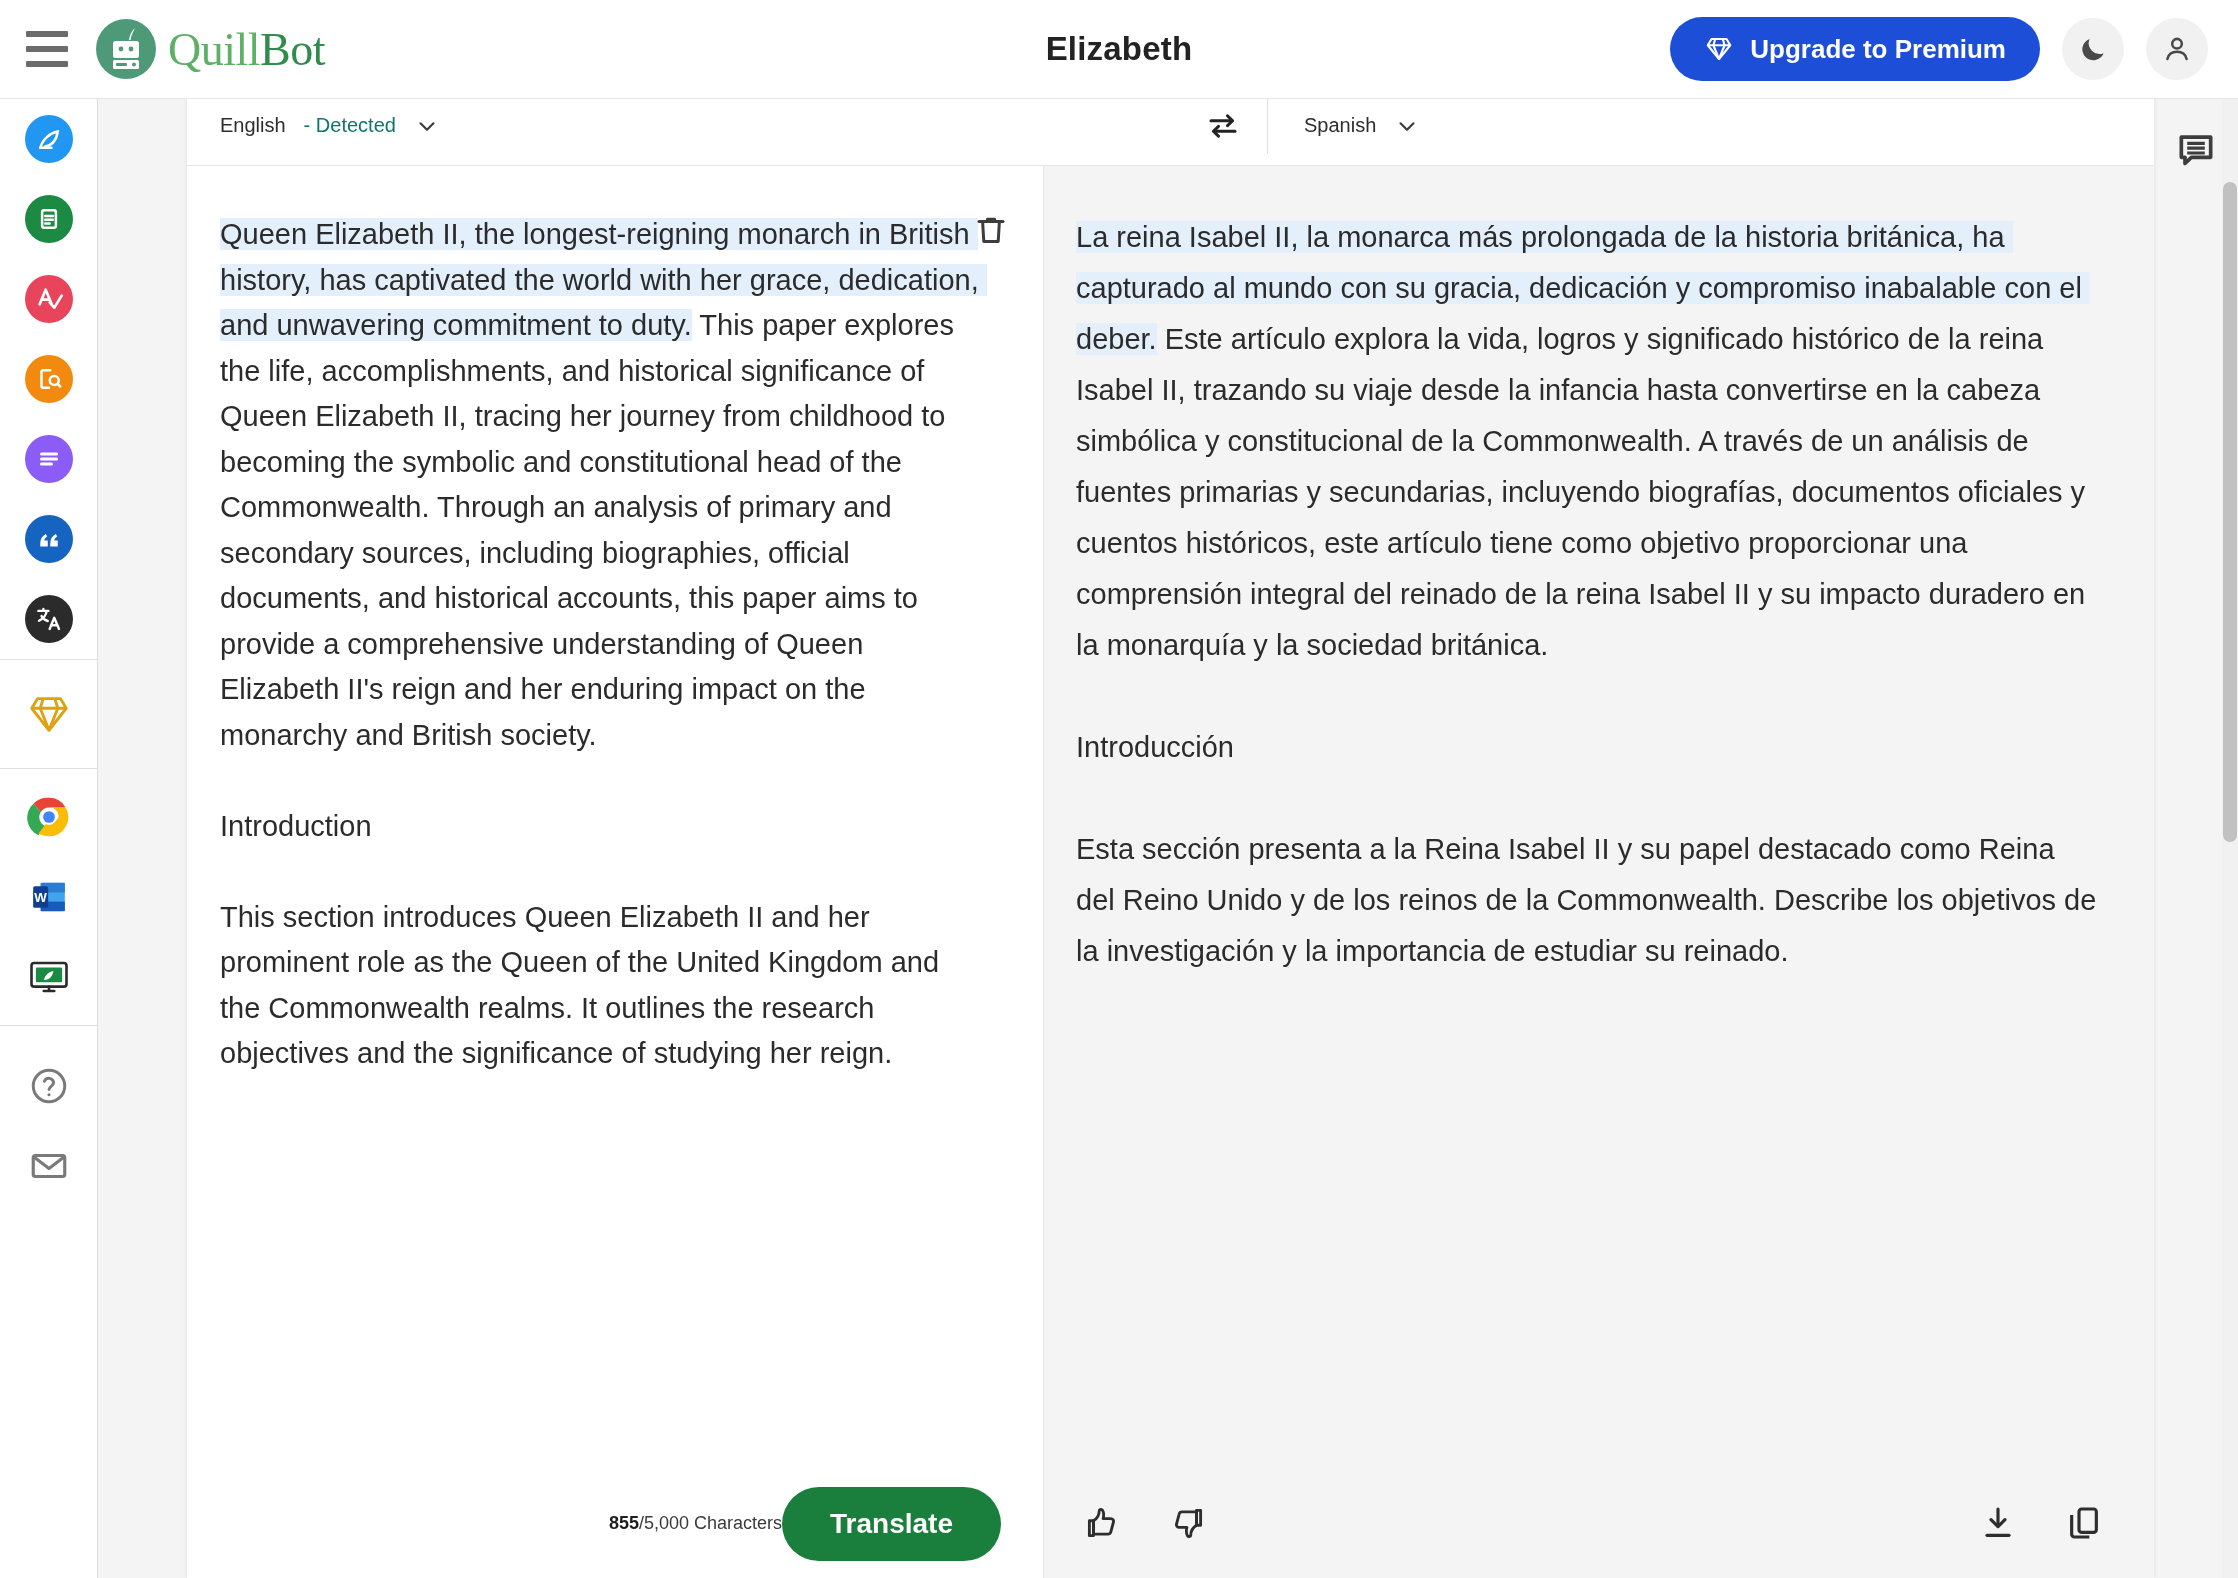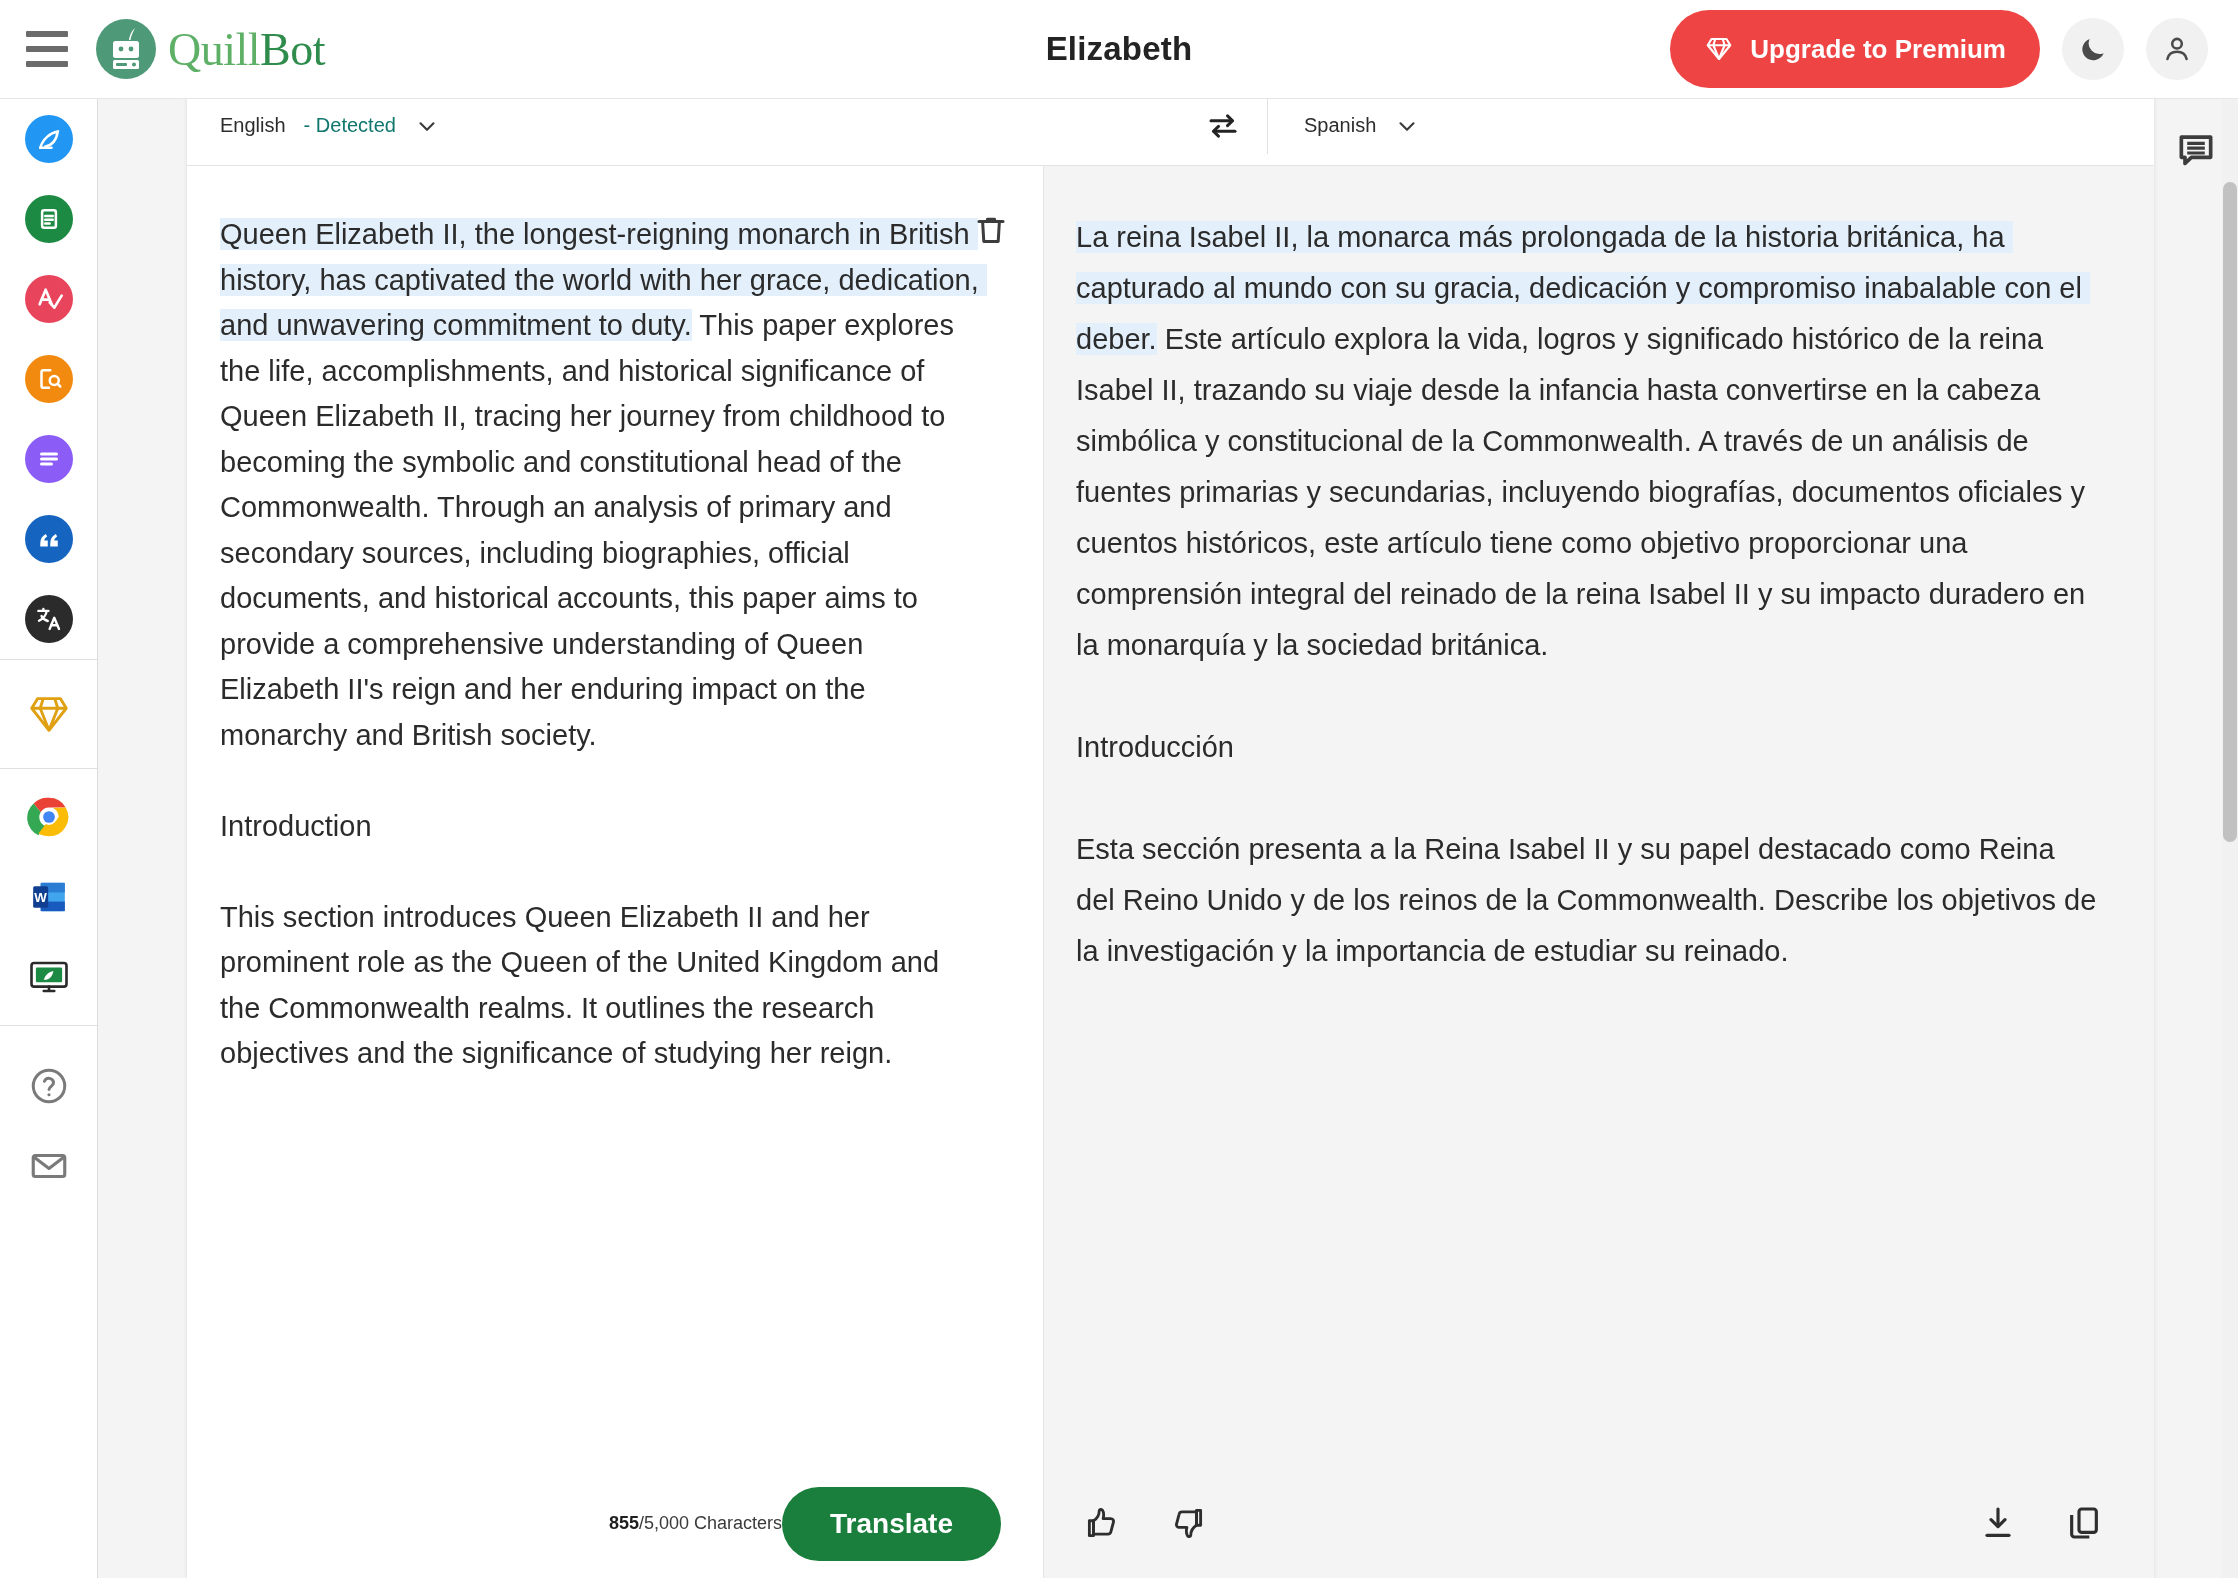--- a/index.html
+++ b/index.html
@@ -30,22 +30,22 @@
 
   #page-title {
     position: absolute; left: 0; right: 0; text-align: center;
     font-size: 33px; font-weight: bold; color: #232323; letter-spacing: .2px;
     pointer-events: none;
   }
 
   .header-right { margin-left: auto; display: flex; align-items: center; gap: 22px; margin-right: 30px; }
   #upgrade-btn {
     display: flex; align-items: center; gap: 16px;
-    background: #ef4444; color: #ffffff; border: none; border-radius: 40px;
-    height: 78px; padding: 0 34px; font-size: 26px; font-weight: bold; cursor: pointer;
+    background: #1d4ed8; color: #ffffff; border: none; border-radius: 40px;
+    height: 64px; padding: 0 34px; font-size: 26px; font-weight: bold; cursor: pointer;
     font-family: "Liberation Sans", sans-serif;
   }
   .round-icon-btn {
     width: 62px; height: 62px; border-radius: 50%; background: #f1f1f1;
     display: flex; align-items: center; justify-content: center; border: none; cursor: pointer;
   }
 
   
   #rail {
     position: absolute; top: 99px; left: 0; width: 98px; height: 1479px;

